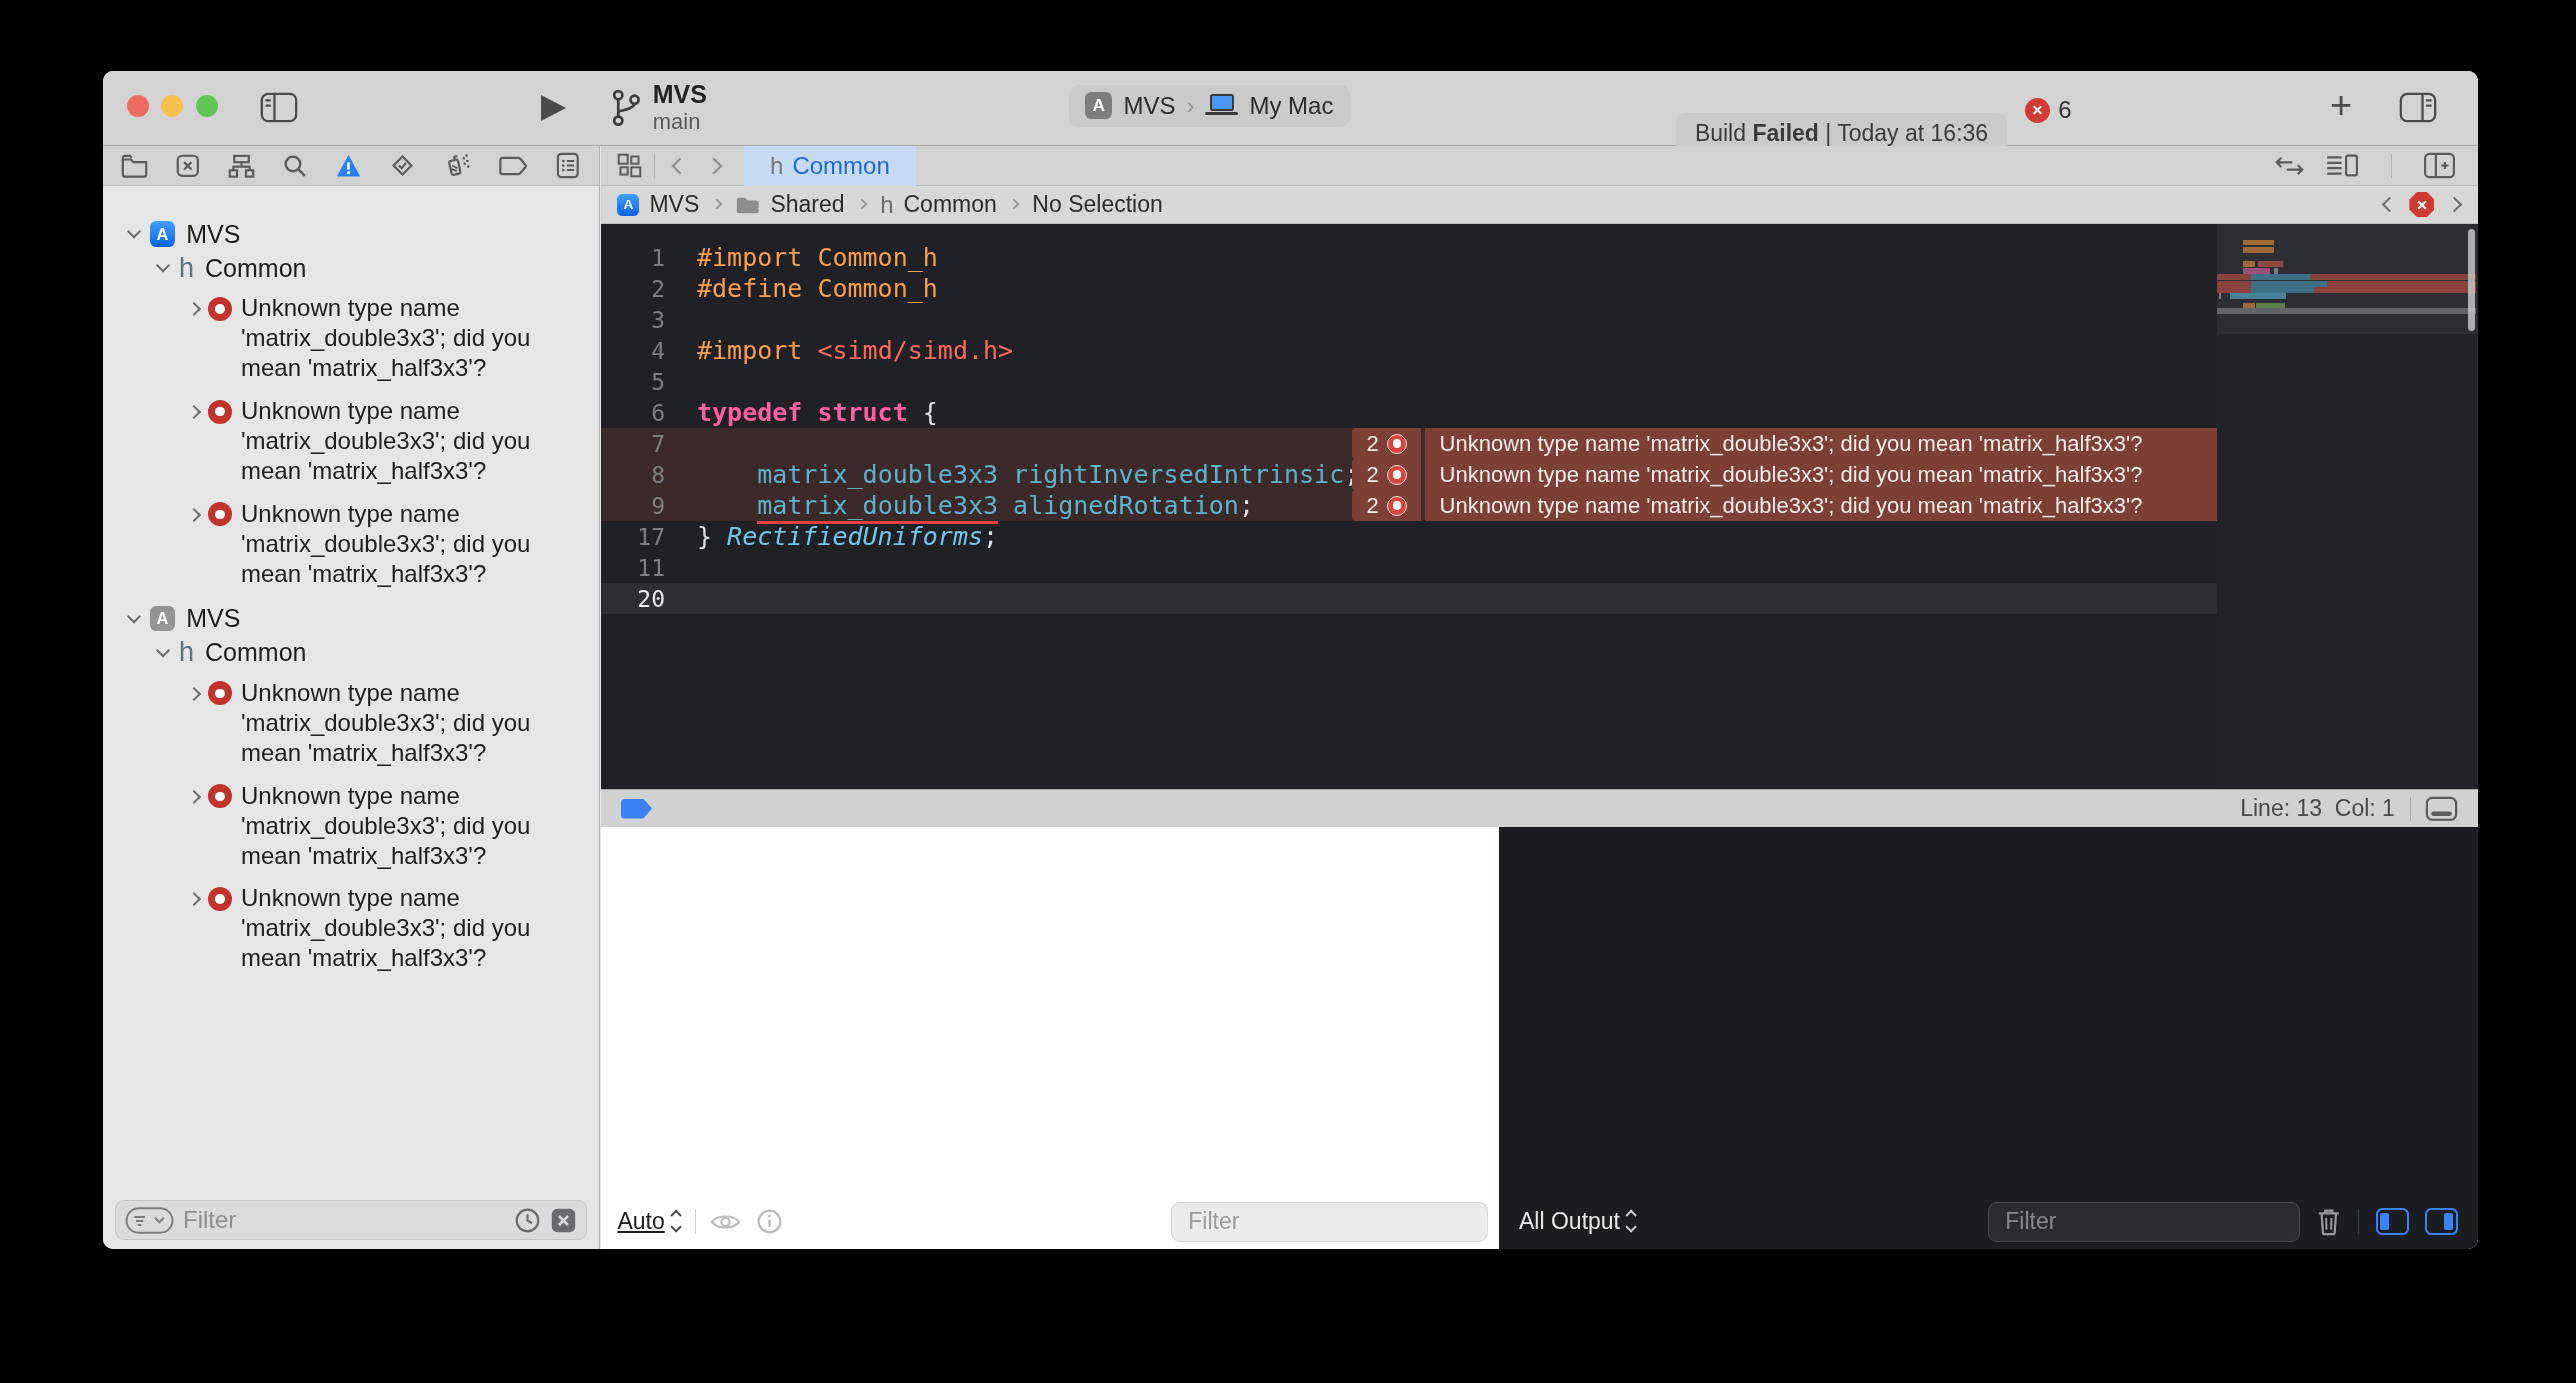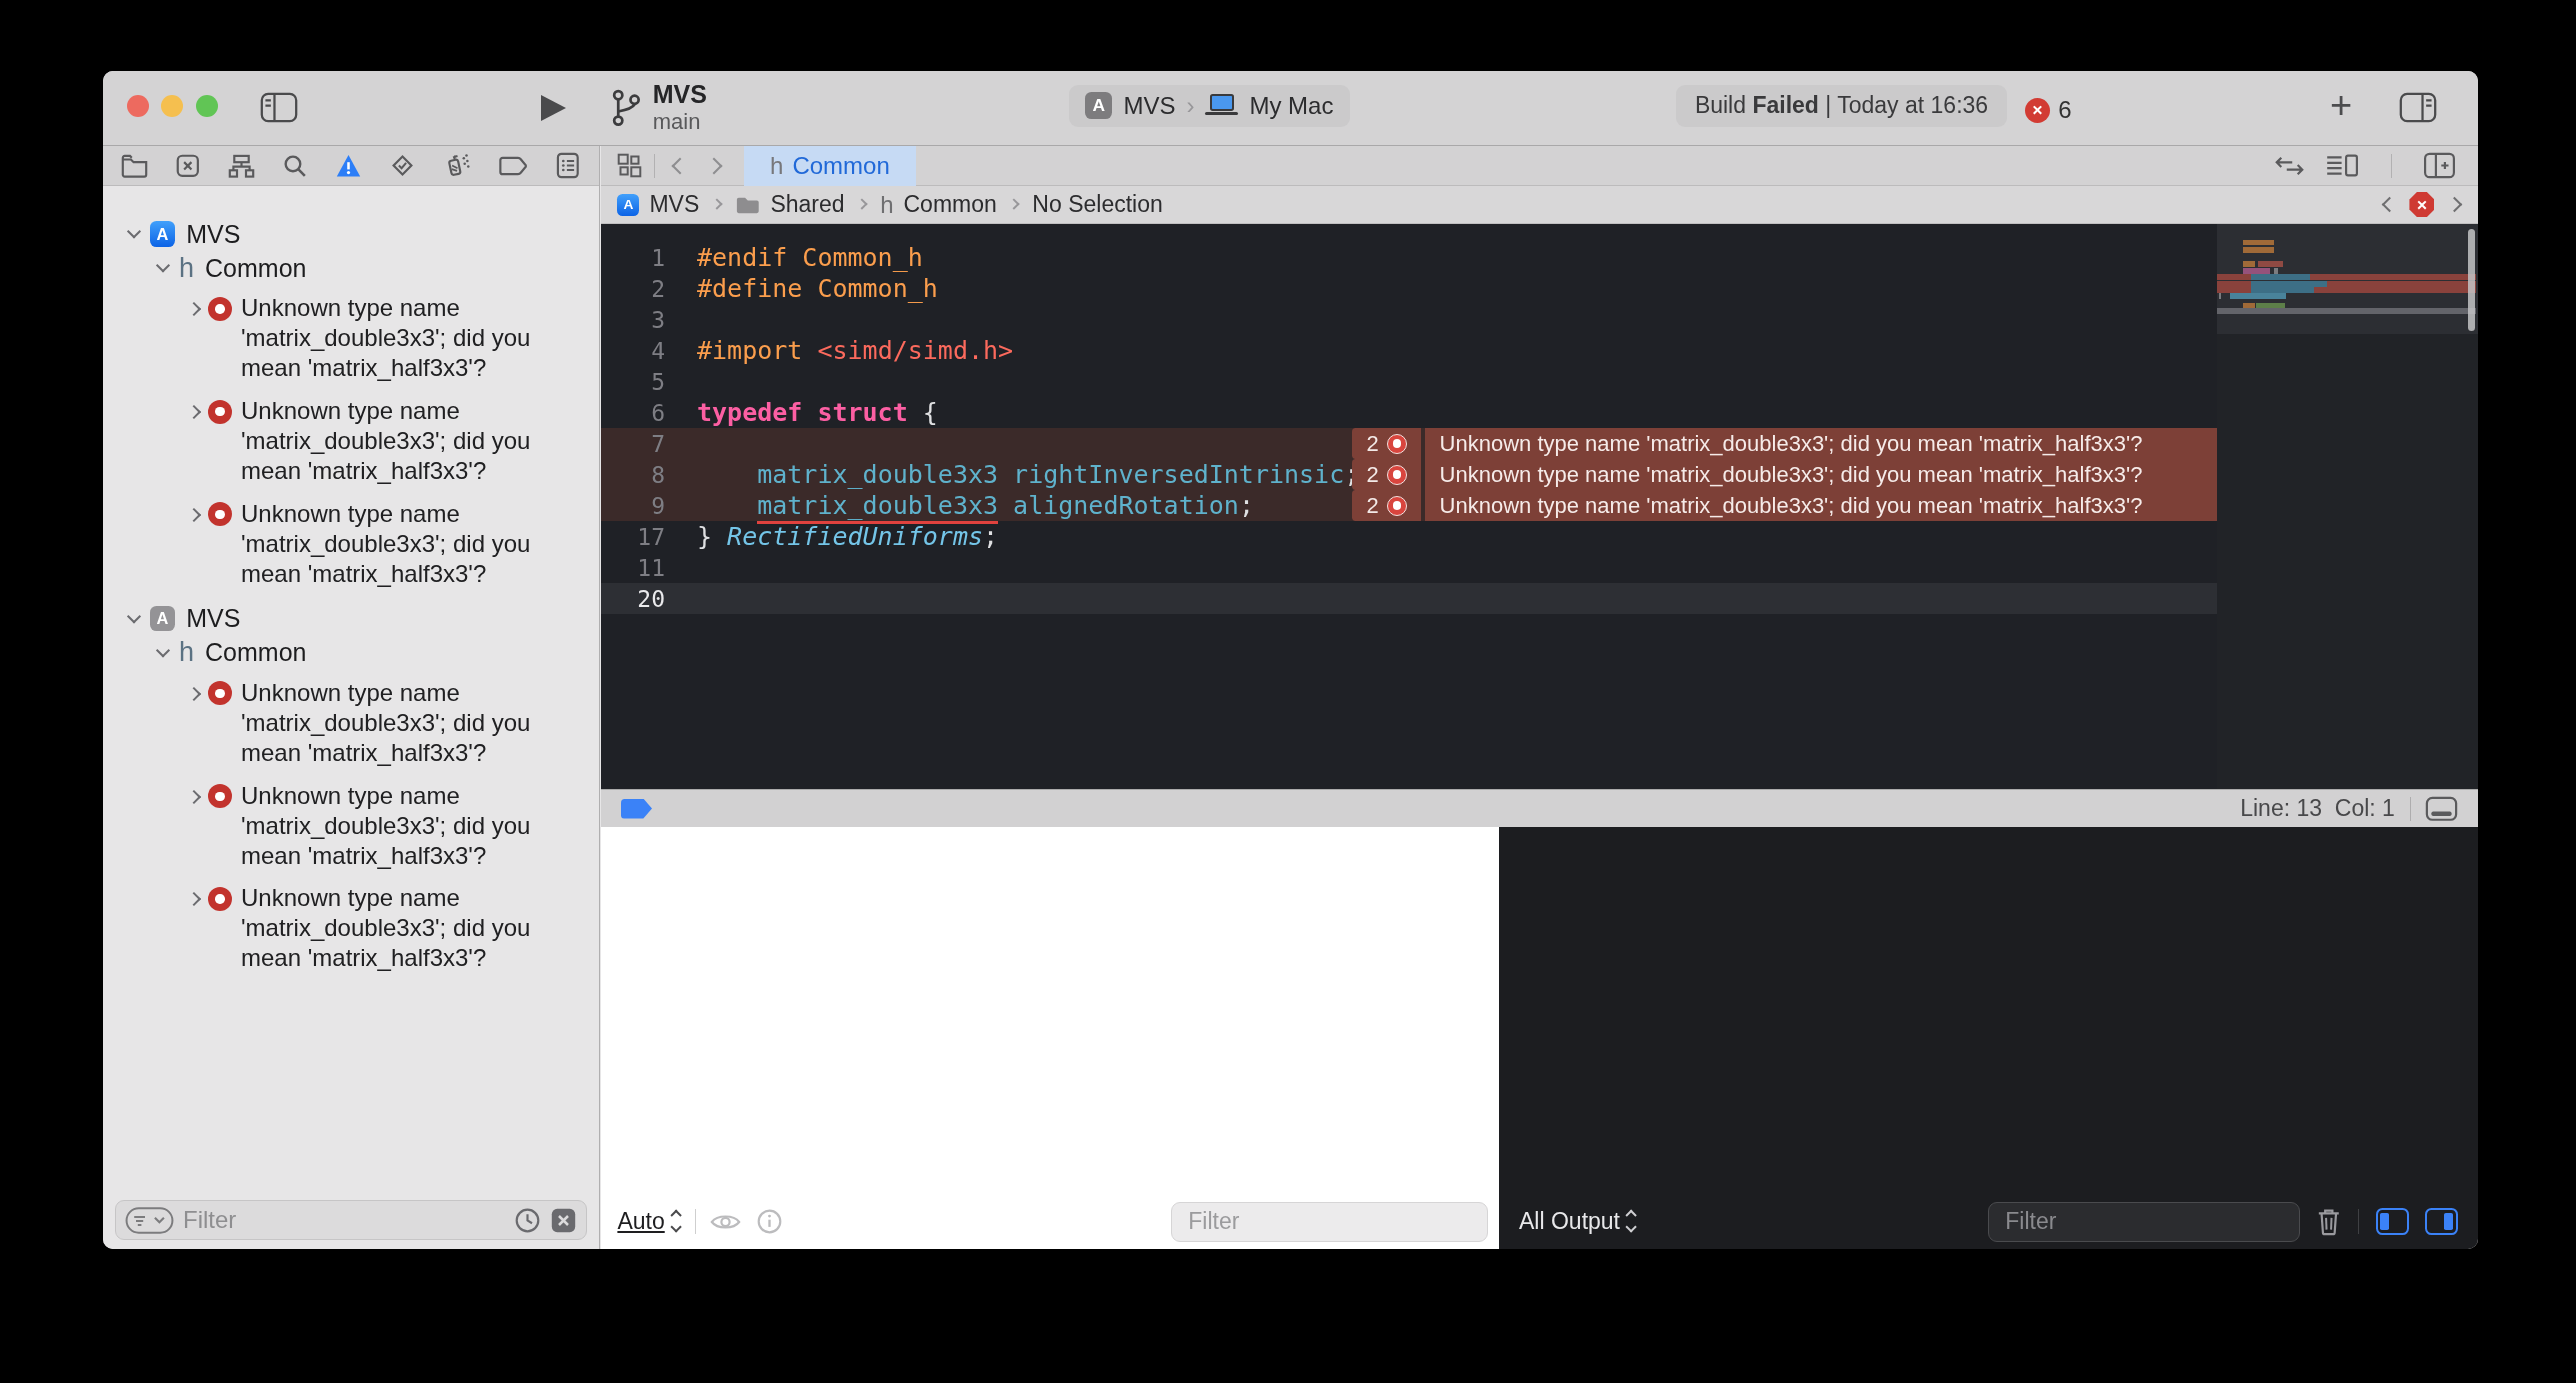--- a/index.html
+++ b/index.html
@@ -24,21 +24,21 @@
   .appicon { border-radius:6.4px; color:#fff; font-weight:bold; display:flex; align-items:center; justify-content:center; }
   .appicon.gray30 { width:27px; height:27px; background:#7d7c7e; font-size:17.4px; }
   .appicon.blue28 { width:25.6px; height:25.6px; background:linear-gradient(#41a0fb,#0c63e6); font-size:16.4px; }
   .appicon.blue24 { width:22px; height:22px; background:linear-gradient(#41a0fb,#0c63e6); font-size:13.7px; border-radius:5.5px; }
   .appicon.gray28 { width:25.6px; height:25.6px; background:#949396; font-size:16.4px; }
   .scheme-label { font-size:24px; color:#2c2c2e; }
   .crumb-sep { font-size:24px; color:#98979a; }
   .laptop { position:relative; width:33px; height:24px; }
   .laptop .scr { position:absolute; left:4.6px; top:0; width:24px; height:17.4px; border:2.3px solid #3a3a3c; border-radius:2.7px; background:#4a98ef; }
   .laptop .base { position:absolute; left:0; top:18px; width:33px; height:3.7px; background:#3a3a3c; border-radius:1.8px; }
-  .status-pill { left:1573px; width:331px; justify-content:center; font-size:23px; color:#3a3a3c; gap:6.4px; }
+  .status-pill { left:1573px; width:331px; justify-content:center; font-size:23px; color:#3a3a3c; gap:6.4px;margin-top:28px; }
   .status-pill b { font-weight:bold; }
   .err-badge-group { position:absolute; left:1922px; top:25px; display:flex; align-items:center; gap:8.2px; }
   .err-circle { width:25px; height:25px; border-radius:50%; background:#d23b33; color:#fff; font-size:13.7px; font-weight:bold; display:flex; align-items:center; justify-content:center; }
   .err-count { font-size:24px; color:#333; }
   .plus-btn { position:absolute; left:2227px; top:12.8px; font-size:38px; color:#4c4c4e; font-weight:300; }
   .panel-toggle { position:absolute; left:2296px; top:21px; width:38px; height:31px; }
 
   
   .navigator { position:absolute; left:0; top:75px; width:497px; bottom:0; background:#e7e6e7; border-right:0.9px solid #b0afb0; }
   .nav-iconbar { height:40px; background:#d3d2d3; border-bottom:0.9px solid #bcbbbc; display:flex; align-items:center; justify-content:space-between; padding:0 18px; }
@@ -398,21 +398,21 @@
           <span class="jb-chev l"></span>
           <span class="octagon">✕</span>
           <span class="jb-chev r"></span>
         </div>
       </div>
 
       <div class="editor-area">
         <div class="code-lines">
             <div class="code-row">
               <div class="gutter-num">1</div>
-              <div class="code-text"><span class="seg-pre">#endif Common_h</span></div>
+              <div class="code-text"><span class="seg-pre">#import Common_h</span></div>
             </div>
             <div class="code-row">
               <div class="gutter-num">2</div>
               <div class="code-text"><span class="seg-pre">#define Common_h</span></div>
             </div>
             <div class="code-row">
               <div class="gutter-num">3</div>
               <div class="code-text"></div>
             </div>
             <div class="code-row">

